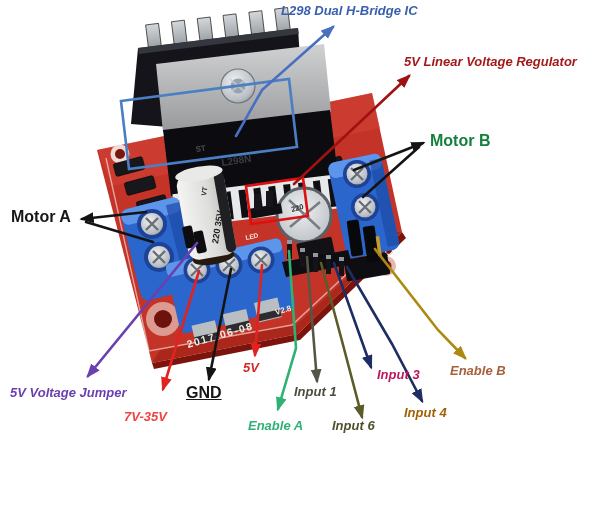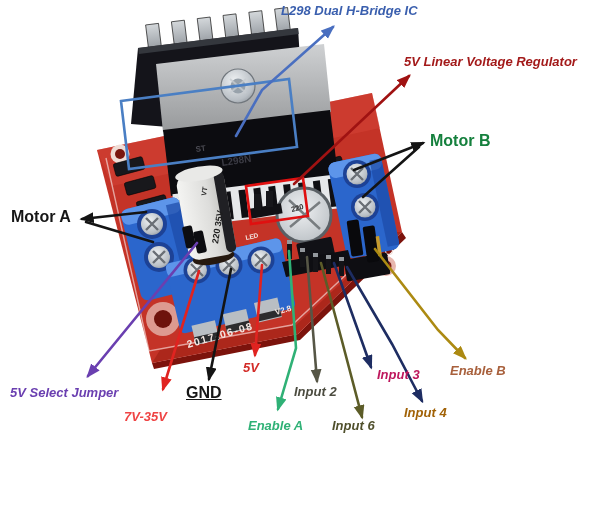--- a/index.html
+++ b/index.html
@@ -291,23 +291,23 @@
     <line x1="334" y1="263" x2="371" y2="367" stroke="#1e2d62" marker-end="url(#mNavy)"></line>
     <polyline points="347,267 392,344 422,401" stroke="#1e2d62" marker-end="url(#mNavy)"></polyline>
     <polyline points="375,249 438,330 465,358" stroke="#ac8a12" marker-end="url(#mGold)"></polyline>
   </g>
 </svg>
 
   <div class="lbl sz15" style="left: 281px; top: 4px; color: rgb(58, 95, 174);">L298 Dual H-Bridge IC</div>
   <div class="lbl sz15" style="left: 404px; top: 55px; color: rgb(163, 26, 26);">5V Linear Voltage Regulator</div>
   <div class="lbl sz16" style="left: 430px; top: 132px; color: #15803d;">Motor B</div>
   <div class="lbl sz16" style="left: 11px; top: 208px; color: rgb(22, 22, 22); text-align: right;">Motor A</div>
-  <div class="lbl sz15" style="left: 10px; top: 386px; color: rgb(106, 63, 176);">5V Select Jumper</div>
+  <div class="lbl sz15" style="left: 10px; top: 386px; color: rgb(106, 63, 176);">5V Voltage Jumper</div>
   <div class="lbl sz15" style="left: 124px; top: 410px; color: #ef4444;">7V-35V</div>
   <div class="lbl sz16" style="left: 186px; top: 384px; color: rgb(22, 22, 22); text-decoration: underline;">GND</div>
   <div class="lbl sz15" style="left: 243px; top: 361px; color: rgb(211, 44, 40);">5V</div>
-  <div class="lbl sz15" style="left: 294px; top: 385px; color: rgb(76, 76, 64);">Input 2</div>
+  <div class="lbl sz15" style="left: 294px; top: 385px; color: rgb(76, 76, 64);">Input 1</div>
   <div class="lbl sz15" style="left: 248px; top: 419px; color: rgb(47, 177, 118); text-align: center;">Enable A</div>
   <div class="lbl sz15" style="left: 332px; top: 419px; color: rgb(80, 80, 44);">Input 6</div>
   <div class="lbl sz15" style="left: 356px; top: 368px; color: #be185d; margin-left: 21px;">Input 3</div>
   <div class="lbl sz15" style="left: 404px; top: 406px; color: #a16207;">Input 4</div>
   <div class="lbl sz15" style="left: 450px; top: 364px; color: rgb(168, 96, 60);">Enable B</div>
 </div>
 
 </body></html>

